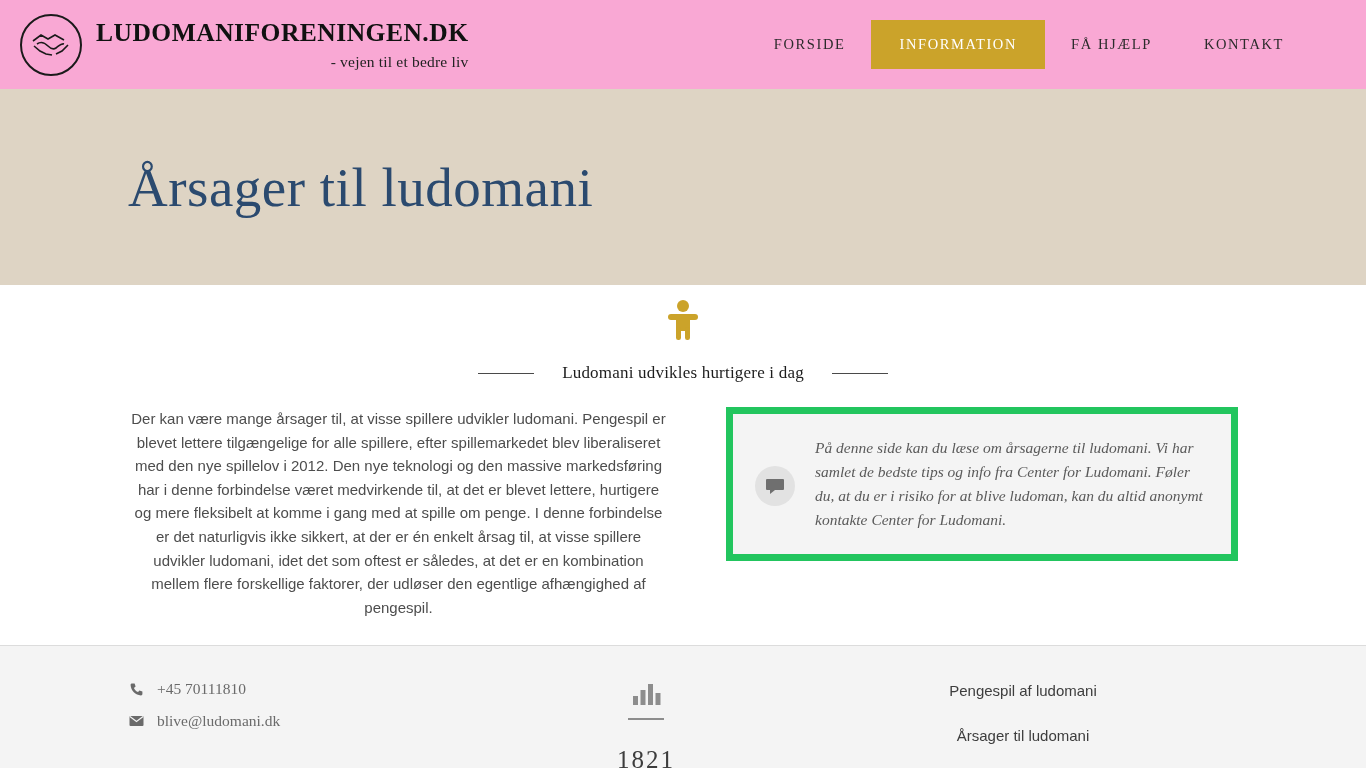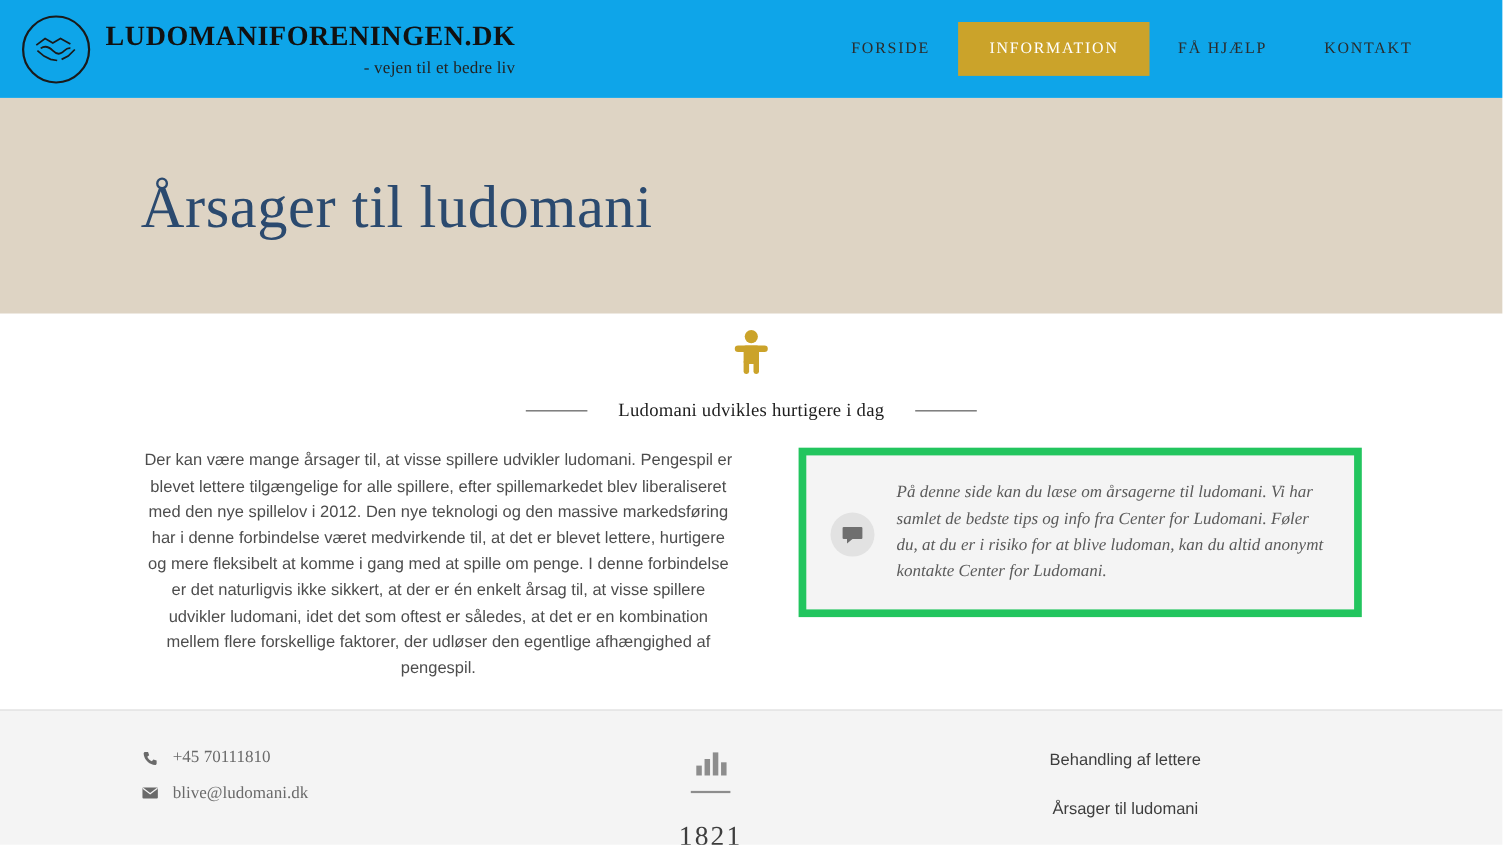--- a/index.html
+++ b/index.html
@@ -9,21 +9,21 @@
     width: 1366px;
     height: 768px;
     overflow: hidden;
     background: #ffffff;
     font-family: "Liberation Serif", serif;
   }
 
   
   .site-header {
     height: 89px;
-    background: #0ea5e9;
+    background: #f9a8d4;
     display: flex;
     align-items: center;
     padding: 0 56px 0 20px;
     position: relative;
   }
   .brand {
     display: flex;
     align-items: center;
     gap: 14px;
   }
@@ -339,17 +339,17 @@
         <rect x="19" y="4" width="5" height="21" fill="#8d8d8d"></rect>
         <rect x="26.5" y="13" width="5" height="12" fill="#8d8d8d"></rect>
       </svg>
     </span>
     <div class="stats-underline"></div>
     <div class="stats-number">1821</div>
 
   </div>
 
   <div class="footer-col links">
-    <a class="footer-link">Behandling af lettere</a>
+    <a class="footer-link">Pengespil af ludomani</a>
     <a class="footer-link">Årsager til ludomani</a>
 
   </div>
 </footer>
 
 </body></html>

